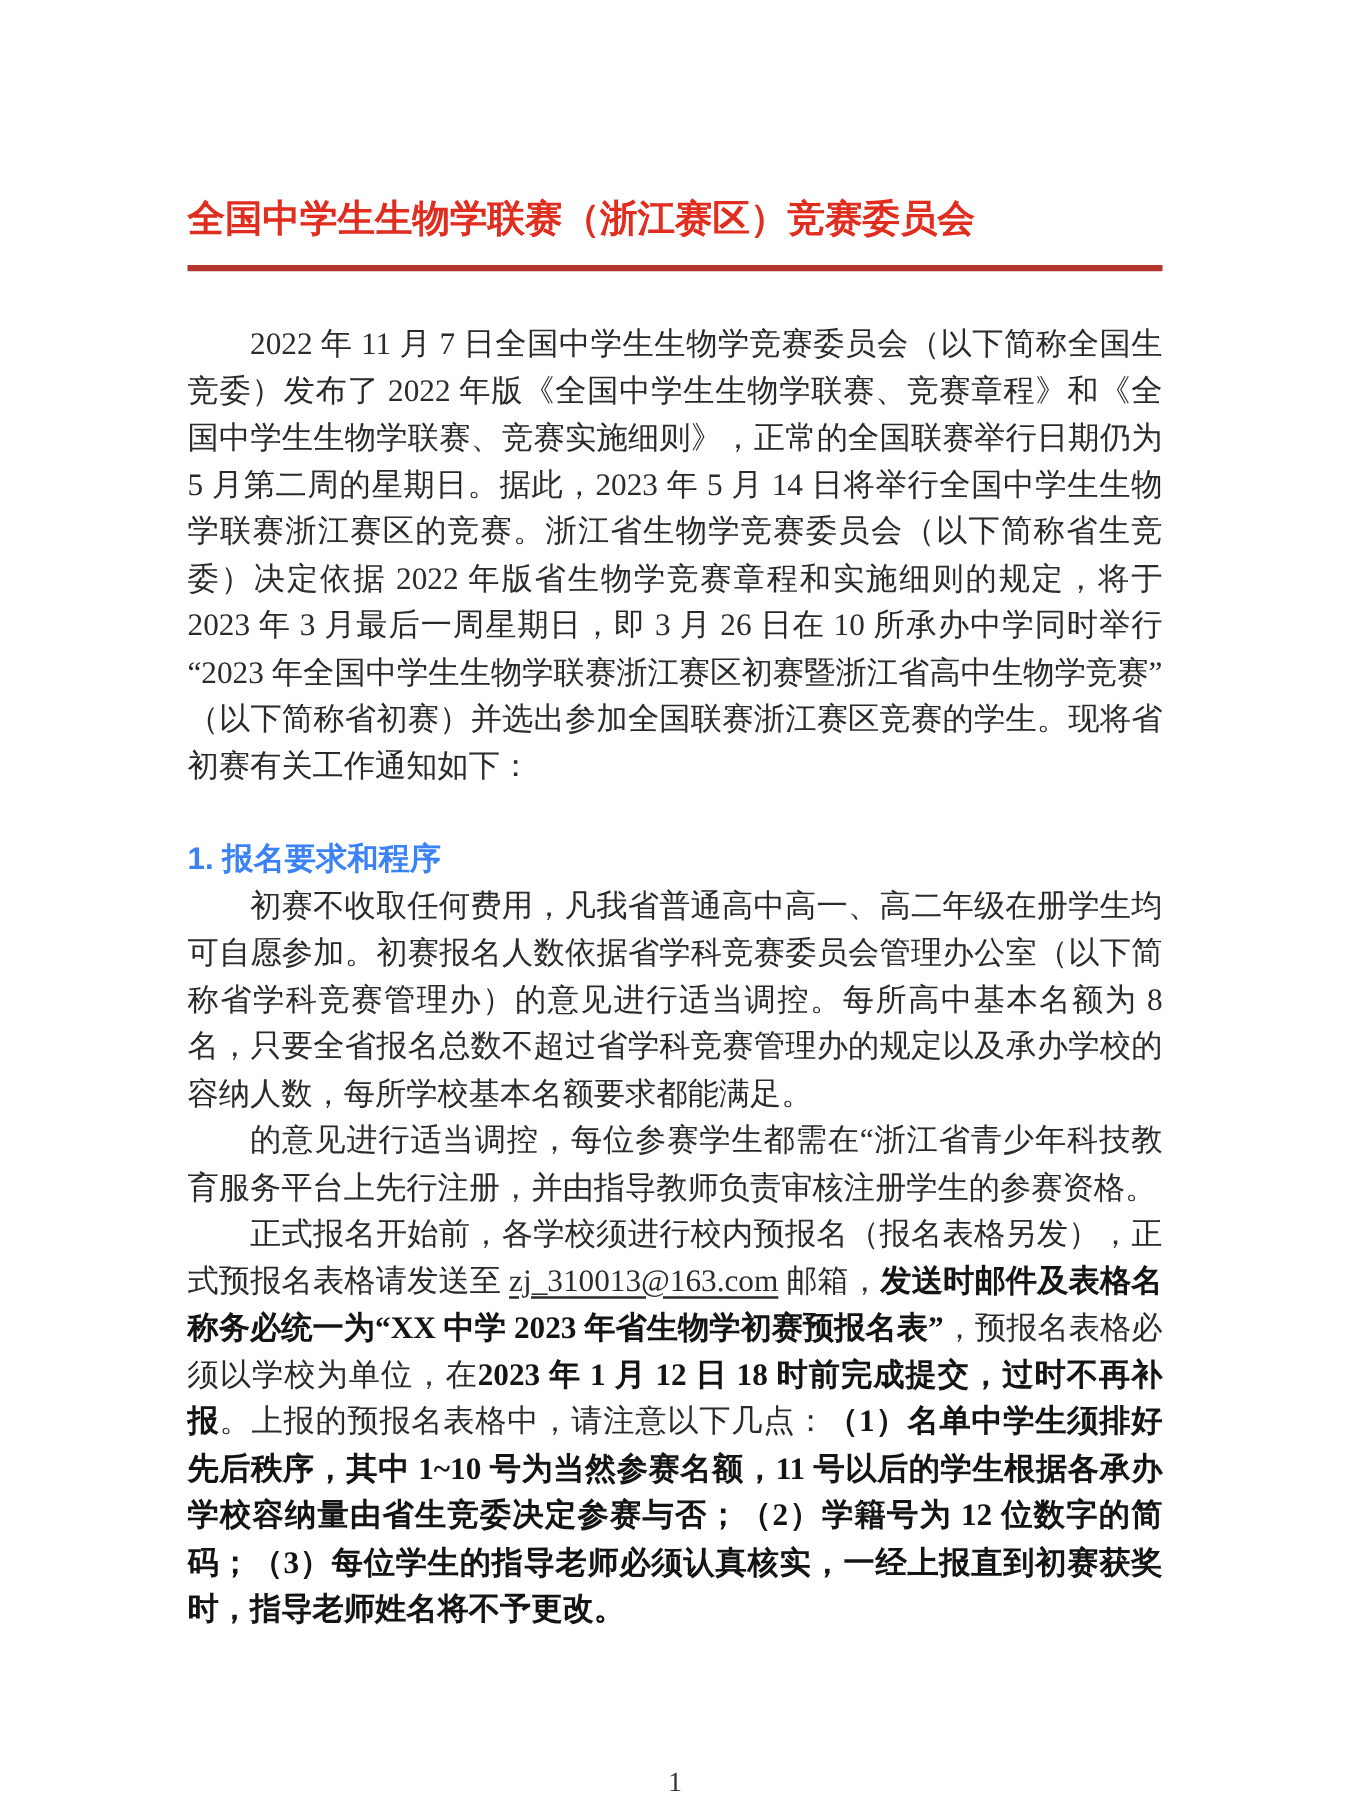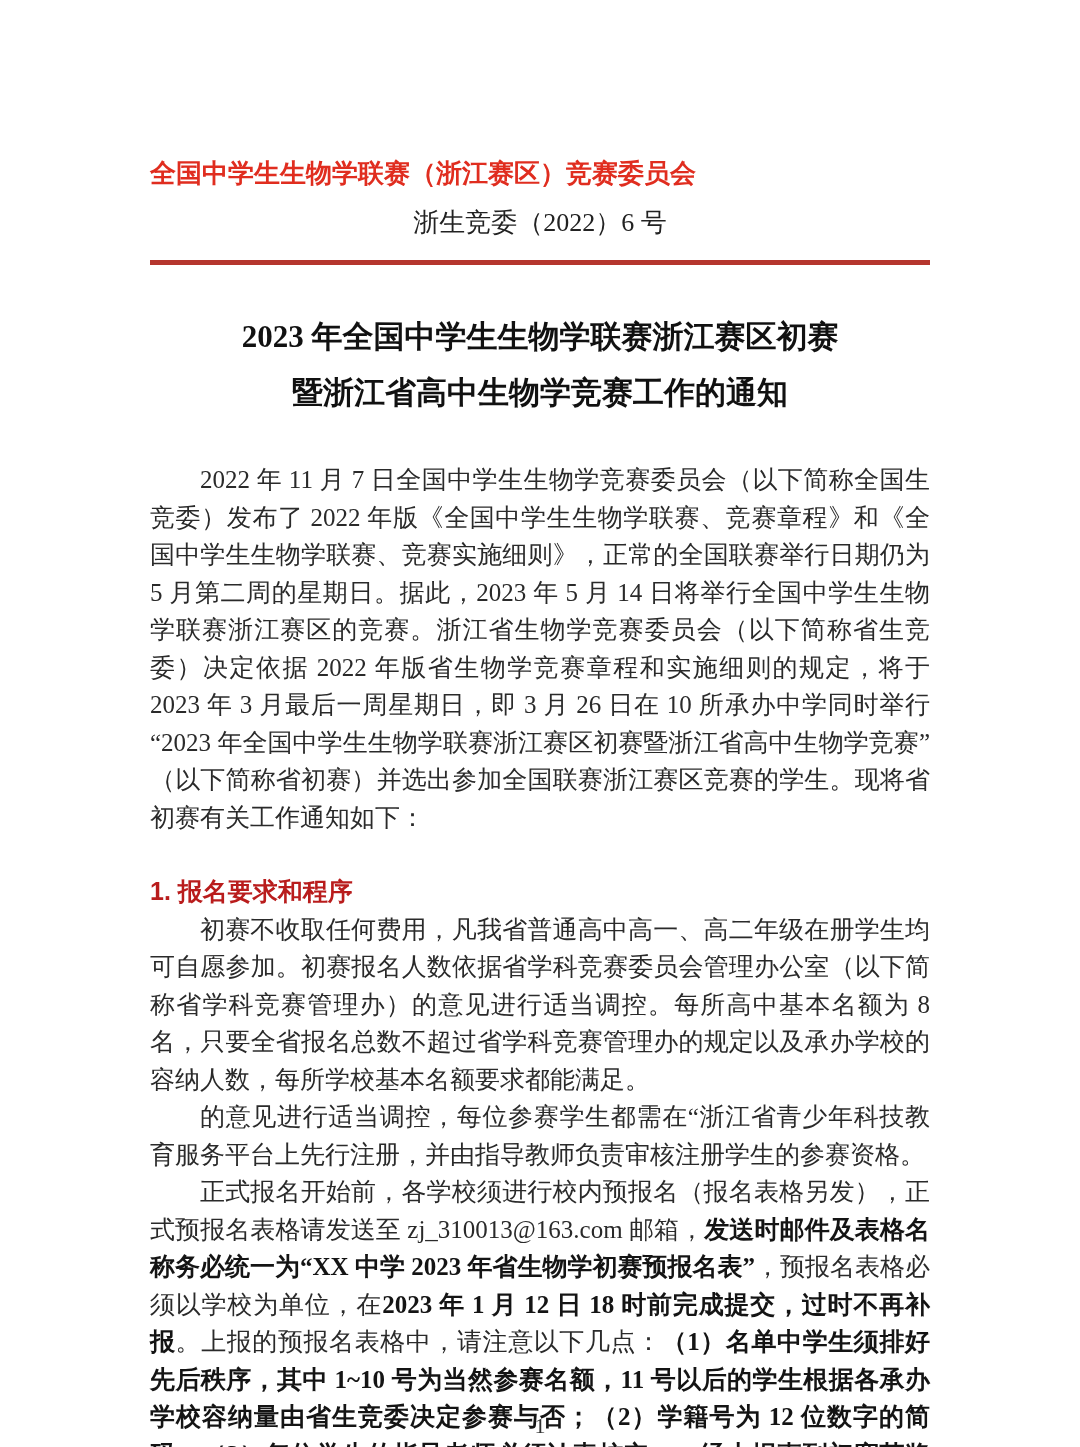--- a/index.html
+++ b/index.html
@@ -19,21 +19,21 @@
   }
   .page{
     position:relative;
     width:1080px;height:1447px;
     background:var(--page-bg);
     padding:158px 150px 0 150px;
   }
   .org-title{
     font-family:"Liberation Sans","DejaVu Sans",sans-serif;
     font-weight:bold;
-    font-size:26px;
+    font-size:30px;
     line-height:1.2;
     color:var(--title-red);
     letter-spacing:0px;
     white-space:nowrap;
   }
   .doc-number{
     margin-top:16px;
     text-align:center;
     font-size:26px;
     line-height:1.4;
@@ -66,56 +66,52 @@
   }
   .para{
     text-indent:2em;
     color:var(--text);
   }
   .section-heading{
     margin-top:37px;
     font-size:25px;
     line-height:1.5;
     font-weight:bold;
-    color:#b91c1c;
+    color:#3b82f6;
     font-family:"Liberation Sans","DejaVu Sans",sans-serif;
   }
   .para b{
     color:var(--bold-text);
     font-family:Liberation Serif, serif;
     font-weight:bold;
   }
   .email-link{
     color:var(--text);
+    text-decoration:underline;
     text-underline-offset:4px;
   }
   .page-footer{
     position:absolute;
     left:0;bottom:8px;
     width:100%;
     text-align:center;
     font-size:22px;
     color:#333;
   }
 </style>
 </head>
 <body>
 
 <div class="page">
 
   <header>
     <h1 class="org-title">全国中学生生物学联赛（浙江赛区）竞赛委员会</h1>
-    <div class="doc-number">浙生竞委（2022）6 号</div>
     <div class="red-rule"></div>
   </header>
 
-  <h2 class="doc-title">
-    <span>2023 年全国中学生生物学联赛浙江赛区初赛</span><br>
-    <span>暨浙江省高中生物学竞赛工作的通知</span>
-  </h2>
 
   <main class="body-text">
 
 
     <p class="para">2022 年 11 月 7 日全国中学生生物学竞赛委员会（以下简称全国生竞委）发布了 2022 年版《全国中学生生物学联赛、竞赛章程》和《全国中学生生物学联赛、竞赛实施细则》，正常的全国联赛举行日期仍为 5 月第二周的星期日。据此，2023 年 5 月 14 日将举行全国中学生生物学联赛浙江赛区的竞赛。浙江省生物学竞赛委员会（以下简称省生竞委）决定依据 2022 年版省生物学竞赛章程和实施细则的规定，将于 2023 年 3 月最后一周星期日，即 3 月 26 日在 10 所承办中学同时举行“2023 年全国中学生生物学联赛浙江赛区初赛暨浙江省高中生物学竞赛”（以下简称省初赛）并选出参加全国联赛浙江赛区竞赛的学生。现将省初赛有关工作通知如下：</p>
 
     <h3 class="section-heading">1. 报名要求和程序</h3>
 
     <p class="para">初赛不收取任何费用，凡我省普通高中高一、高二年级在册学生均可自愿参加。初赛报名人数依据省学科竞赛委员会管理办公室（以下简称省学科竞赛管理办）的意见进行适当调控。每所高中基本名额为 8 名，只要全省报名总数不超过省学科竞赛管理办的规定以及承办学校的容纳人数，每所学校基本名额要求都能满足。</p>
 

